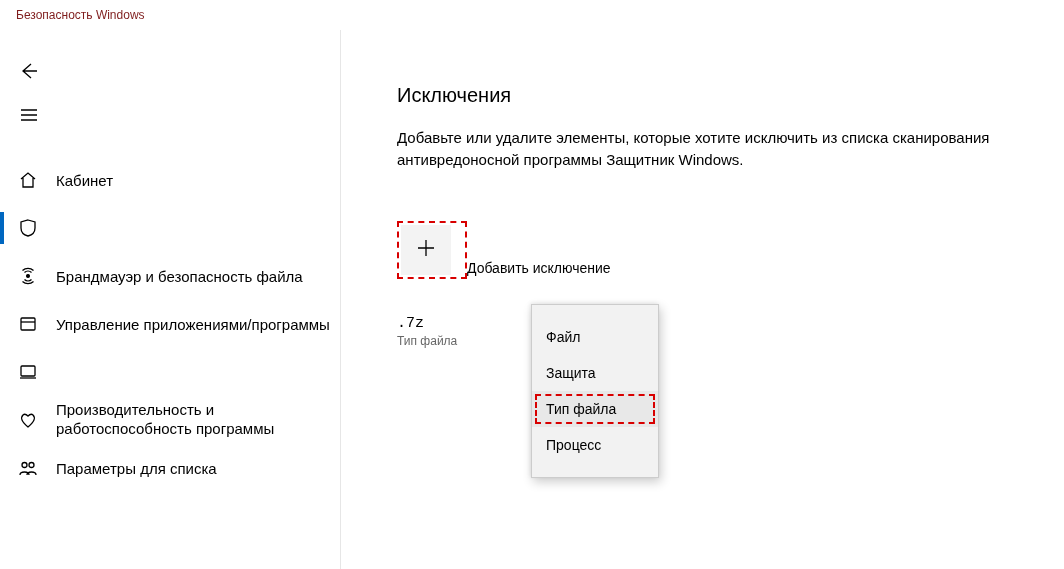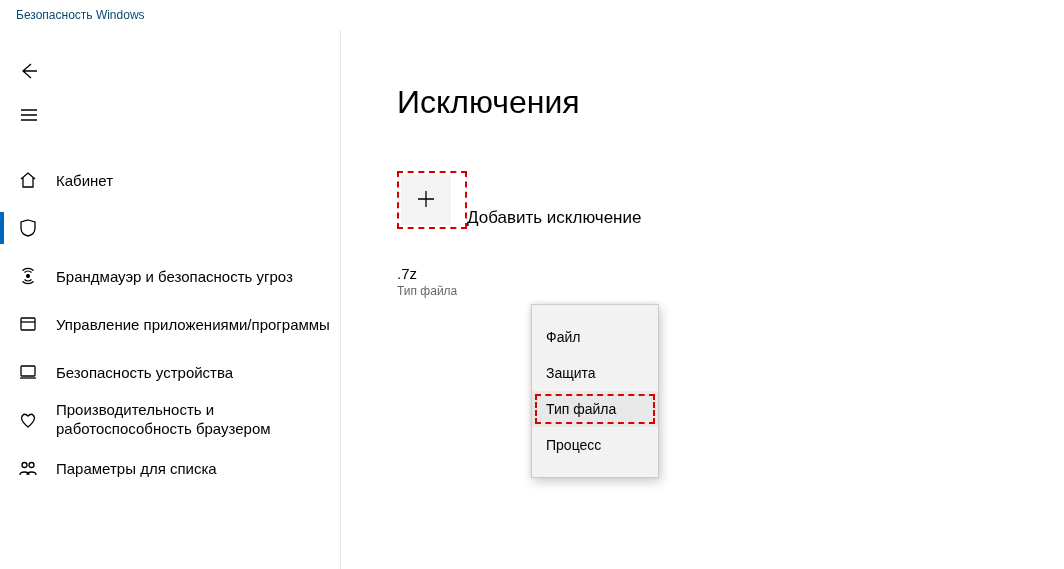--- a/index.html
+++ b/index.html
@@ -5,21 +5,21 @@
   * { box-sizing: border-box; margin: 0; padding: 0; }
   html, body {
     width: 1064px; height: 569px;
     font-family: "Segoe UI", -apple-system, Tahoma, sans-serif;
     font-size: 14px; color: #000; background: #fff; overflow: hidden;
   }
   .titlebar {
     height: 30px; line-height: 30px;
     padding-left: 16px;
     font-size: 12px;
-    color: #0c4a6e;
+    color: #7f1d1d;
   }
   .app { display: flex; height: calc(100% - 30px); }
   .sidebar {
     width: 341px;
     background: #fff;
     border-right: 1px solid #e6e6e6;
     padding-top: 22px;
     display: flex; flex-direction: column;
     gap: 0;
   }
@@ -47,35 +47,35 @@
   .sb-icon {
     width: 20px; height: 20px;
     display: flex; align-items: center; justify-content: center;
     flex-shrink: 0;
   }
   .sb-label { margin-left: 18px; font-size: 15px; }
   .content {
     flex: 1;
     padding: 54px 0 0 56px;
   }
-  .page-title { font-size: 32px; font-weight: 400; margin-bottom: 20px; }
+  .page-title { font-size: 20px; font-weight: 400; margin-bottom: 20px; }
   .page-desc { font-size: 15px; line-height: 1.45; max-width: 620px; }
 
   .add-row { display: flex; align-items: center; margin-top: 50px; position: relative; }
   .add-btn {
     width: 50px; height: 50px;
     background: #f3f3f3;
     display: flex; align-items: center; justify-content: center;
     margin-right: 12px;
   }
   .add-wrap { border: 2px dashed #d80000; padding: 2px; }
-  .add-label { font-size: 17px; margin-top: 36px; }
+  .add-label { font-size: 14px; margin-top: 36px; }
 
   .existing { margin-top: 36px; }
-  .existing-name { font-size: 15px; }
+  .existing-name { font-size: 15px; font-family: Liberation Mono, monospace; }
   .existing-type { font-size: 12px; color: #666; margin-top: 2px; }
 
   .flyout {
     position: absolute;
     left: 531px; top: 304px;
     width: 128px;
     background: #f2f2f2;
     border: 1px solid #ccc;
     box-shadow: 2px 4px 10px rgba(0,0,0,0.20), -1px -1px 4px rgba(0,0,0,0.08);
     padding: 14px 0;
@@ -134,66 +134,66 @@
     </div>
 
 
     <div class="sb-item">
       <span class="sb-icon">
         <svg viewBox="0 0 20 20" width="20" height="20">
             <circle cx="10" cy="10" r="1.4" fill="#000"></circle>
             <path d="M6.5 6.5 A5 5 0 0 1 13.5 6.5 M4.5 4.5 A8 8 0 0 1 15.5 4.5 M6.5 13.5 A5 5 0 0 0 13.5 13.5 M4.5 15.5 A8 8 0 0 0 15.5 15.5"></path>
           </svg>
       </span>
-      <span class="sb-label">Брандмауэр и безопасность угроз</span>
+      <span class="sb-label">Брандмауэр и безопасность файла</span>
     </div>
 
     <div class="sb-item">
       <span class="sb-icon">
         <svg viewBox="0 0 20 20" width="20" height="20">
             <rect x="3" y="4" width="14" height="12" rx="1"></rect>
             <path d="M3 8 H17"></path>
           </svg>
       </span>
       <span class="sb-label">Управление приложениями/программы</span>
     </div>
 
     <div class="sb-item">
       <span class="sb-icon">
         <svg viewBox="0 0 20 20" width="20" height="20">
             <rect x="3" y="4" width="14" height="10" rx="1"></rect>
             <path d="M2 16 H18"></path>
           </svg>
       </span>
-      <span class="sb-label">Безопасность устройства</span>
     </div>
 
     <div class="sb-item multiline">
       <span class="sb-icon">
         <svg viewBox="0 0 20 20" width="20" height="20">
             <path d="M10 17 C4 12 2 8 5 5 C7 3 9 5 10 6 C11 5 13 3 15 5 C18 8 16 12 10 17 Z"></path>
           </svg>
       </span>
-      <span class="sb-label">Производительность и работоспособность браузером</span>
+      <span class="sb-label">Производительность и работоспособность программы</span>
     </div>
 
     <div class="sb-item">
       <span class="sb-icon">
         <svg viewBox="0 0 20 20" width="20" height="20">
             <circle cx="6.5" cy="7" r="2.5"></circle>
             <circle cx="13.5" cy="7" r="2.5"></circle>
             <path d="M2 17 C2 13 11 13 11 17 M9 17 C9 13 18 13 18 17"></path>
           </svg>
       </span>
       <span class="sb-label">Параметры для списка</span>
     </div>
   </nav>
 
   <main class="content">
     <h1 class="page-title">Исключения</h1>
+    <p class="page-desc">Добавьте или удалите элементы, которые хотите исключить из списка сканирования антивредоносной программы Защитник Windows.</p>
 
     <div class="add-row">
       <span class="add-wrap">
         <span class="add-btn">
           <span>
             <svg viewBox="0 0 24 24" width="24" height="24">
                 <path d="M12 4 V20 M4 12 H20"></path>
               </svg>
           </span>
         </span>

